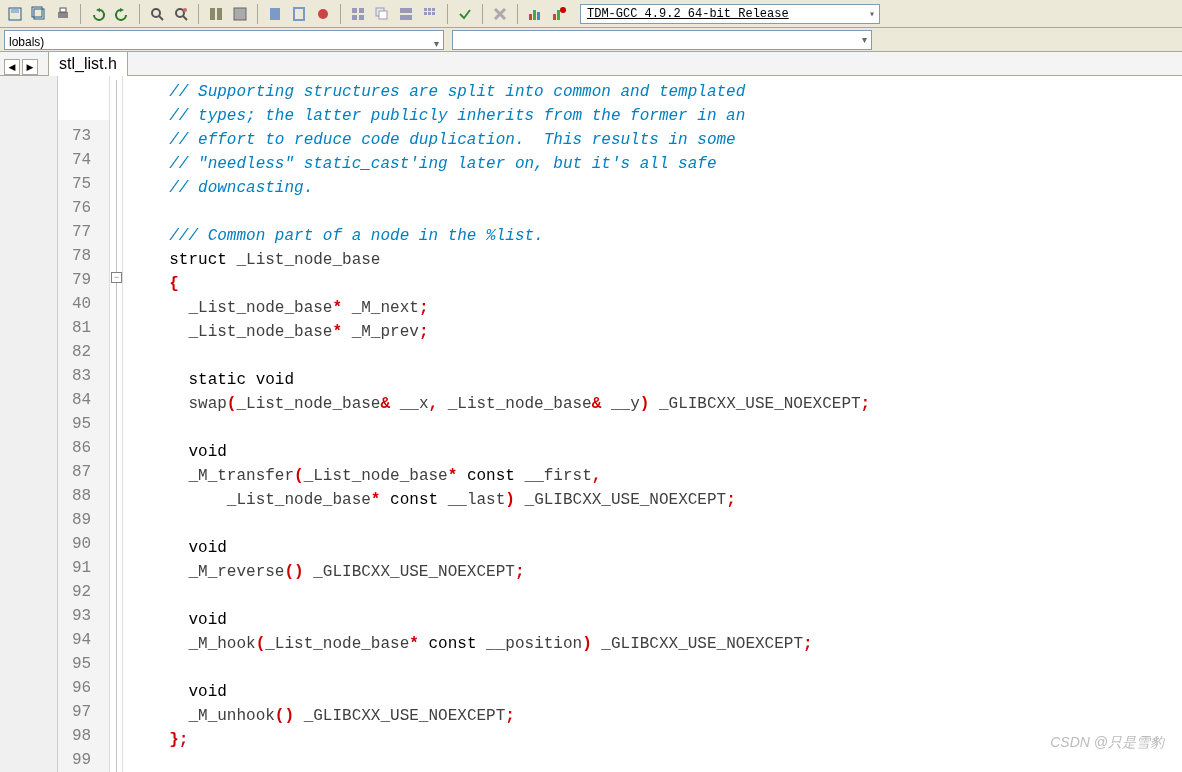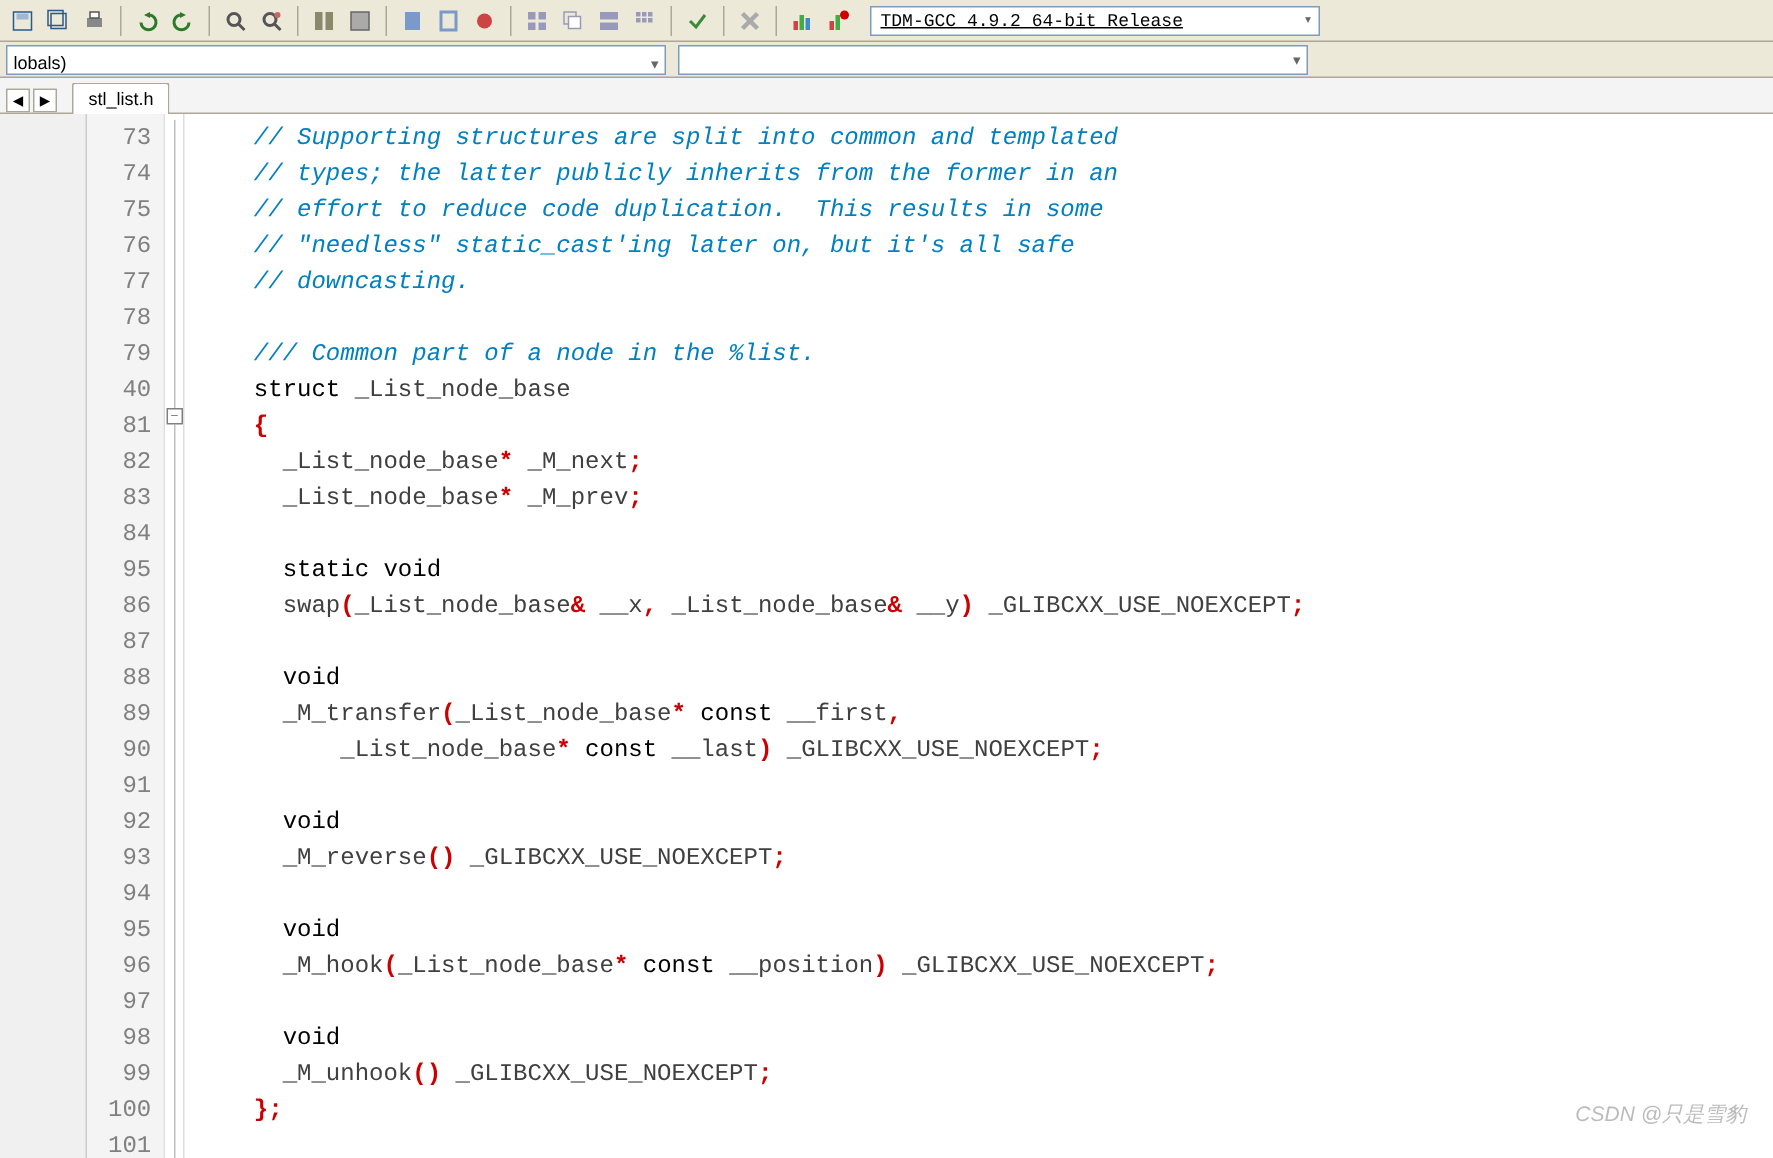--- a/index.html
+++ b/index.html
@@ -89,21 +89,21 @@
   background: #fff;
   font-size: 9px;
   display:flex;align-items:center;justify-content:center;
   cursor:pointer;
 }
 .tab {
   background: #fff;
   border: 1px solid #aca899;
   border-bottom: none;
   padding: 3px 10px;
-  font-size: 12px;
+  font-size: 16px;
   border-radius: 2px 2px 0 0;
   position: relative;
   top: 1px;
 }
 .workspace {
   display: flex;
   height: calc(100% - 76px);
 }
 .left-panel {
   width: 58px;
@@ -112,27 +112,27 @@
 }
 .editor {
   flex: 1;
   background: #fff;
   display: flex;
   overflow: hidden;
   position: relative;
 }
 .gutter-nums {
   background: #f4f4f4;
-  text-align: right;
   padding: 4px 8px 4px 14px;
   font-family: Consolas, "Courier New", monospace;
   font-size: 16px;
   color: #808080;
   line-height: 24px;
   user-select: none;
+  margin-top: 44px;
 }
 .fold-col {
   width: 14px;
   border-left: 1px solid #ddd;
   border-right: 1px solid #ddd;
   background: #fff;
   position: relative;
 }
 .fold-line {
   position: absolute;

